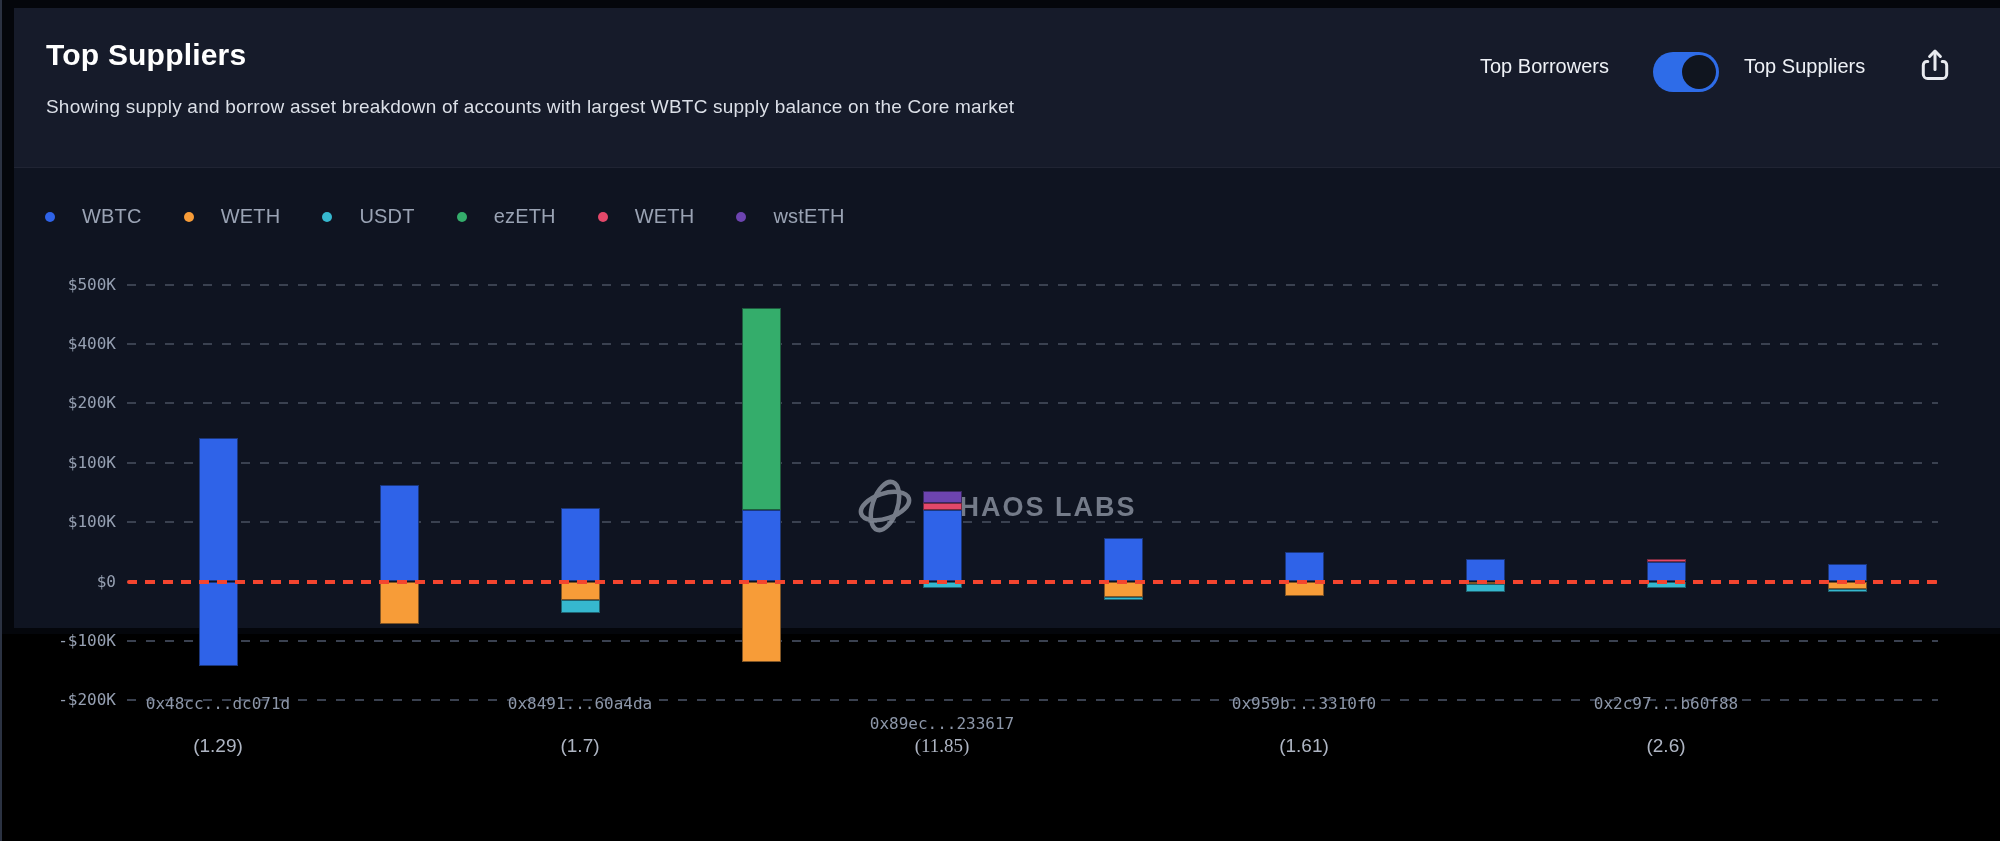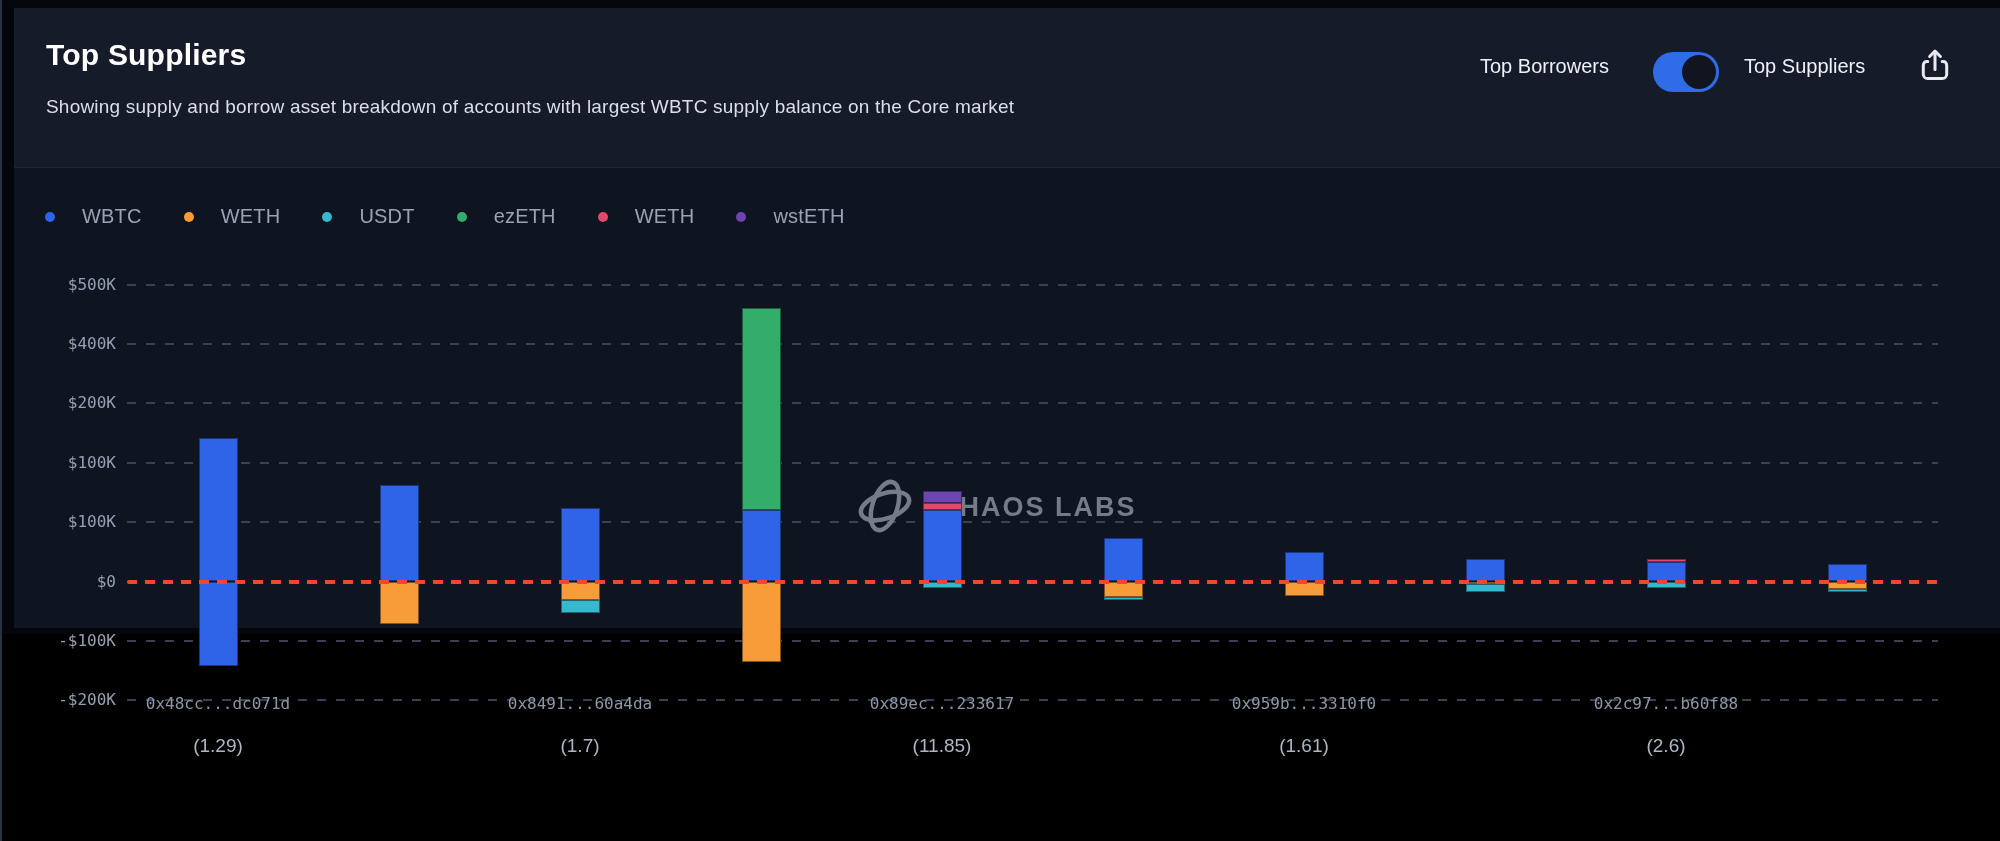--- a/index.html
+++ b/index.html
@@ -131,22 +131,22 @@
         <div class="bar-seg" style="left: 547px; width: 39px; top: 591.899px; height: 13.057px; background: rgb(54, 184, 207);"></div>
         <div class="x-addr" style="left: 426px; top: 686px;">0x8491...60a4da</div>
         <div class="x-val" style="left: 426px; top: 727px;">(1.7)</div>
         <div class="bar-seg" style="left: 728px; width: 39px; top: 502.28px; height: 71.22px; background: rgb(47, 99, 232);"></div>
         <div class="bar-seg" style="left: 728px; width: 39px; top: 299.897px; height: 202.383px; background: rgb(52, 173, 107);"></div>
         <div class="bar-seg" style="left: 728px; width: 39px; top: 573.5px; height: 80.716px; background: rgb(247, 156, 56);"></div>
         <div class="bar-seg" style="left: 909px; width: 39px; top: 502.28px; height: 71.22px; background: rgb(47, 99, 232);"></div>
         <div class="bar-seg" style="left: 909px; width: 39px; top: 495.158px; height: 7.122px; background: rgb(228, 72, 106);"></div>
         <div class="bar-seg" style="left: 909px; width: 39px; top: 483.288px; height: 11.87px; background: rgb(109, 68, 176);"></div>
         <div class="bar-seg" style="left: 909px; width: 39px; top: 573.5px; height: 6.5285px; background: rgb(54, 184, 207);"></div>
-        <div class="x-addr" style="left: 788px; top: 686px;">0x89ec...233617</div>
-        <div class="x-val" style="left: 788px; top: 727px;">(11.85)</div>
+        <div class="x-addr" style="left: 788px; top: 706px;">0x89ec...233617</div>
+        <div class="x-val" style="left: 788px; top: 727px; font-family: Liberation Serif, serif;">(11.85)</div>
         <div class="bar-seg" style="left: 1090px; width: 39px; top: 530.174px; height: 43.3255px; background: rgb(47, 99, 232);"></div>
         <div class="bar-seg" style="left: 1090px; width: 39px; top: 573.5px; height: 15.431px; background: rgb(247, 156, 56);"></div>
         <div class="bar-seg" style="left: 1090px; width: 39px; top: 588.931px; height: 2.9675px; background: rgb(54, 184, 207);"></div>
         <div class="bar-seg" style="left: 1271px; width: 39px; top: 543.825px; height: 29.675px; background: rgb(47, 99, 232);"></div>
         <div class="bar-seg" style="left: 1271px; width: 39px; top: 573.5px; height: 14.244px; background: rgb(247, 156, 56);"></div>
         <div class="x-addr" style="left: 1150px; top: 686px;">0x959b...3310f0</div>
         <div class="x-val" style="left: 1150px; top: 727px;">(1.61)</div>
         <div class="bar-seg" style="left: 1452px; width: 39px; top: 550.947px; height: 22.553px; background: rgb(47, 99, 232);"></div>
         <div class="bar-seg" style="left: 1452px; width: 39px; top: 573.5px; height: 2.374px; background: rgb(247, 156, 56);"></div>
         <div class="bar-seg" style="left: 1452px; width: 39px; top: 575.874px; height: 7.7155px; background: rgb(54, 184, 207);"></div>

